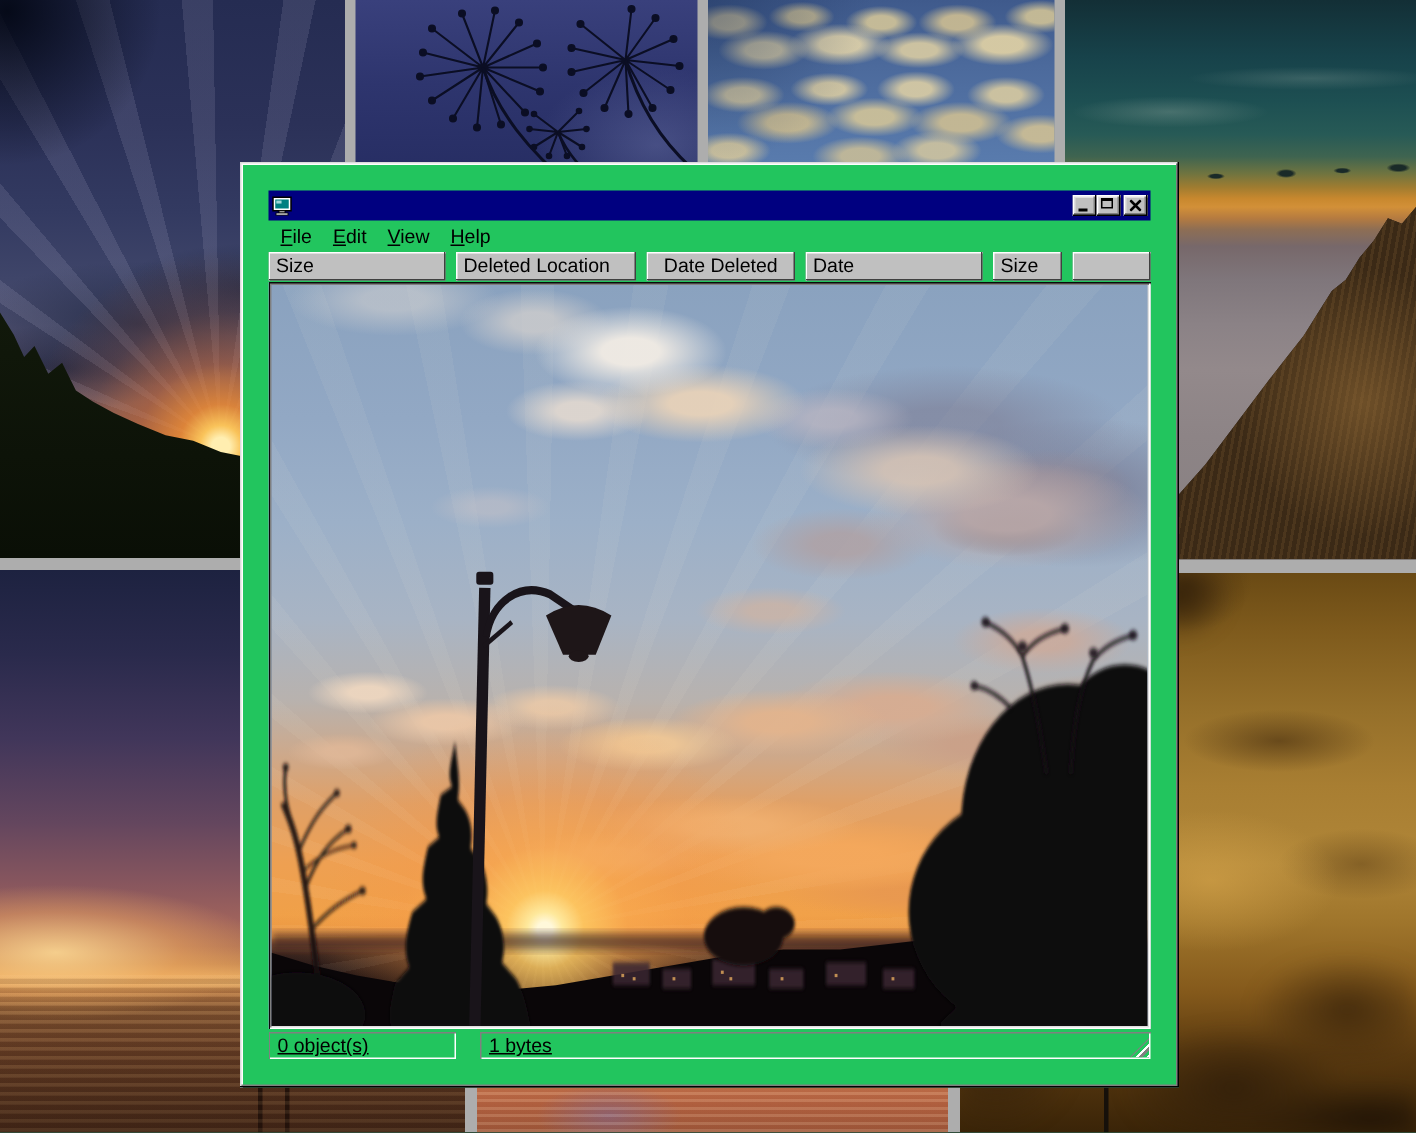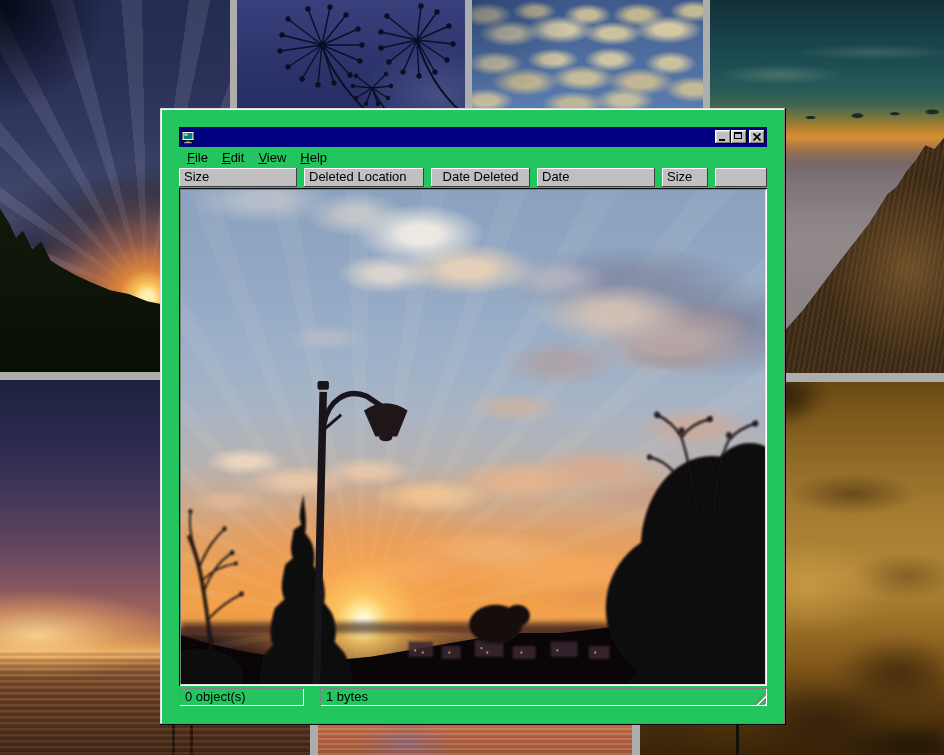--- a/index.html
+++ b/index.html
@@ -139,21 +139,21 @@
     radial-gradient(ellipse 70px 16px at 39% 77%, rgba(240,172,104,.85) 0 30%, rgba(240,172,104,0) 100%),
     radial-gradient(ellipse 60px 22px at 88% 48%, rgba(204,170,154,.85) 0 30%, rgba(204,170,154,0) 100%),
     radial-gradient(ellipse 60px 22px at 94% 57%, rgba(192,160,140,.85) 0 30%, rgba(192,160,140,0) 100%),
     radial-gradient(ellipse 70px 24px at 14% 2%, rgba(220,215,210,.5) 0 30%, rgba(220,215,210,0) 100%),
     radial-gradient(ellipse 50px 16px at 57% 44%, rgba(210,180,160,.7) 0 30%, rgba(210,180,160,0) 100%),
     radial-gradient(ellipse 40px 14px at 25% 30%, rgba(200,195,200,.5) 0 30%, rgba(200,195,200,0) 100%);}
   .sunglow{background:
     radial-gradient(circle at 31.2% 87%, #fff8da 0 5px, rgba(255,236,160,.95) 12px, rgba(255,204,100,.8) 26px, rgba(252,170,80,.5) 55px, rgba(248,150,70,.25) 95px, rgba(245,140,60,0) 150px),
     radial-gradient(ellipse 60% 10% at 35% 88%, rgba(250,170,80,.45), rgba(250,170,80,0) 70%);}
   .fg{position:absolute;inset:0;width:100%;height:100%;}
-  .statusbar{height:18px;flex:0 0 18px;margin-top:2px;display:flex;gap:16px;position:relative;font-size:13px;color:#000;}
+  .statusbar{height:18px;flex:0 0 18px;margin-top:2px;display:flex;gap:16px;position:relative;font-size:13px;color:#000;text-decoration:underline;}
   .spanel{box-shadow:inset 1px 1px #808080, inset -1px -1px #fff;padding:1px 6px 0 6px;box-sizing:border-box;white-space:nowrap;overflow:hidden;}
   .sp1{width:125px;}
   .sp2{flex:1;}
   .grip{position:absolute;right:1px;bottom:1px;width:13px;height:13px;
     background:repeating-linear-gradient(135deg, rgba(0,0,0,0) 0 2px, #fff 2px 3px, #808080 3px 5px);
     clip-path:polygon(100% 0,100% 100%,0 100%);cursor:nwse-resize;}
   u{text-decoration:underline;}
 </style>
 </head>
 <body>

